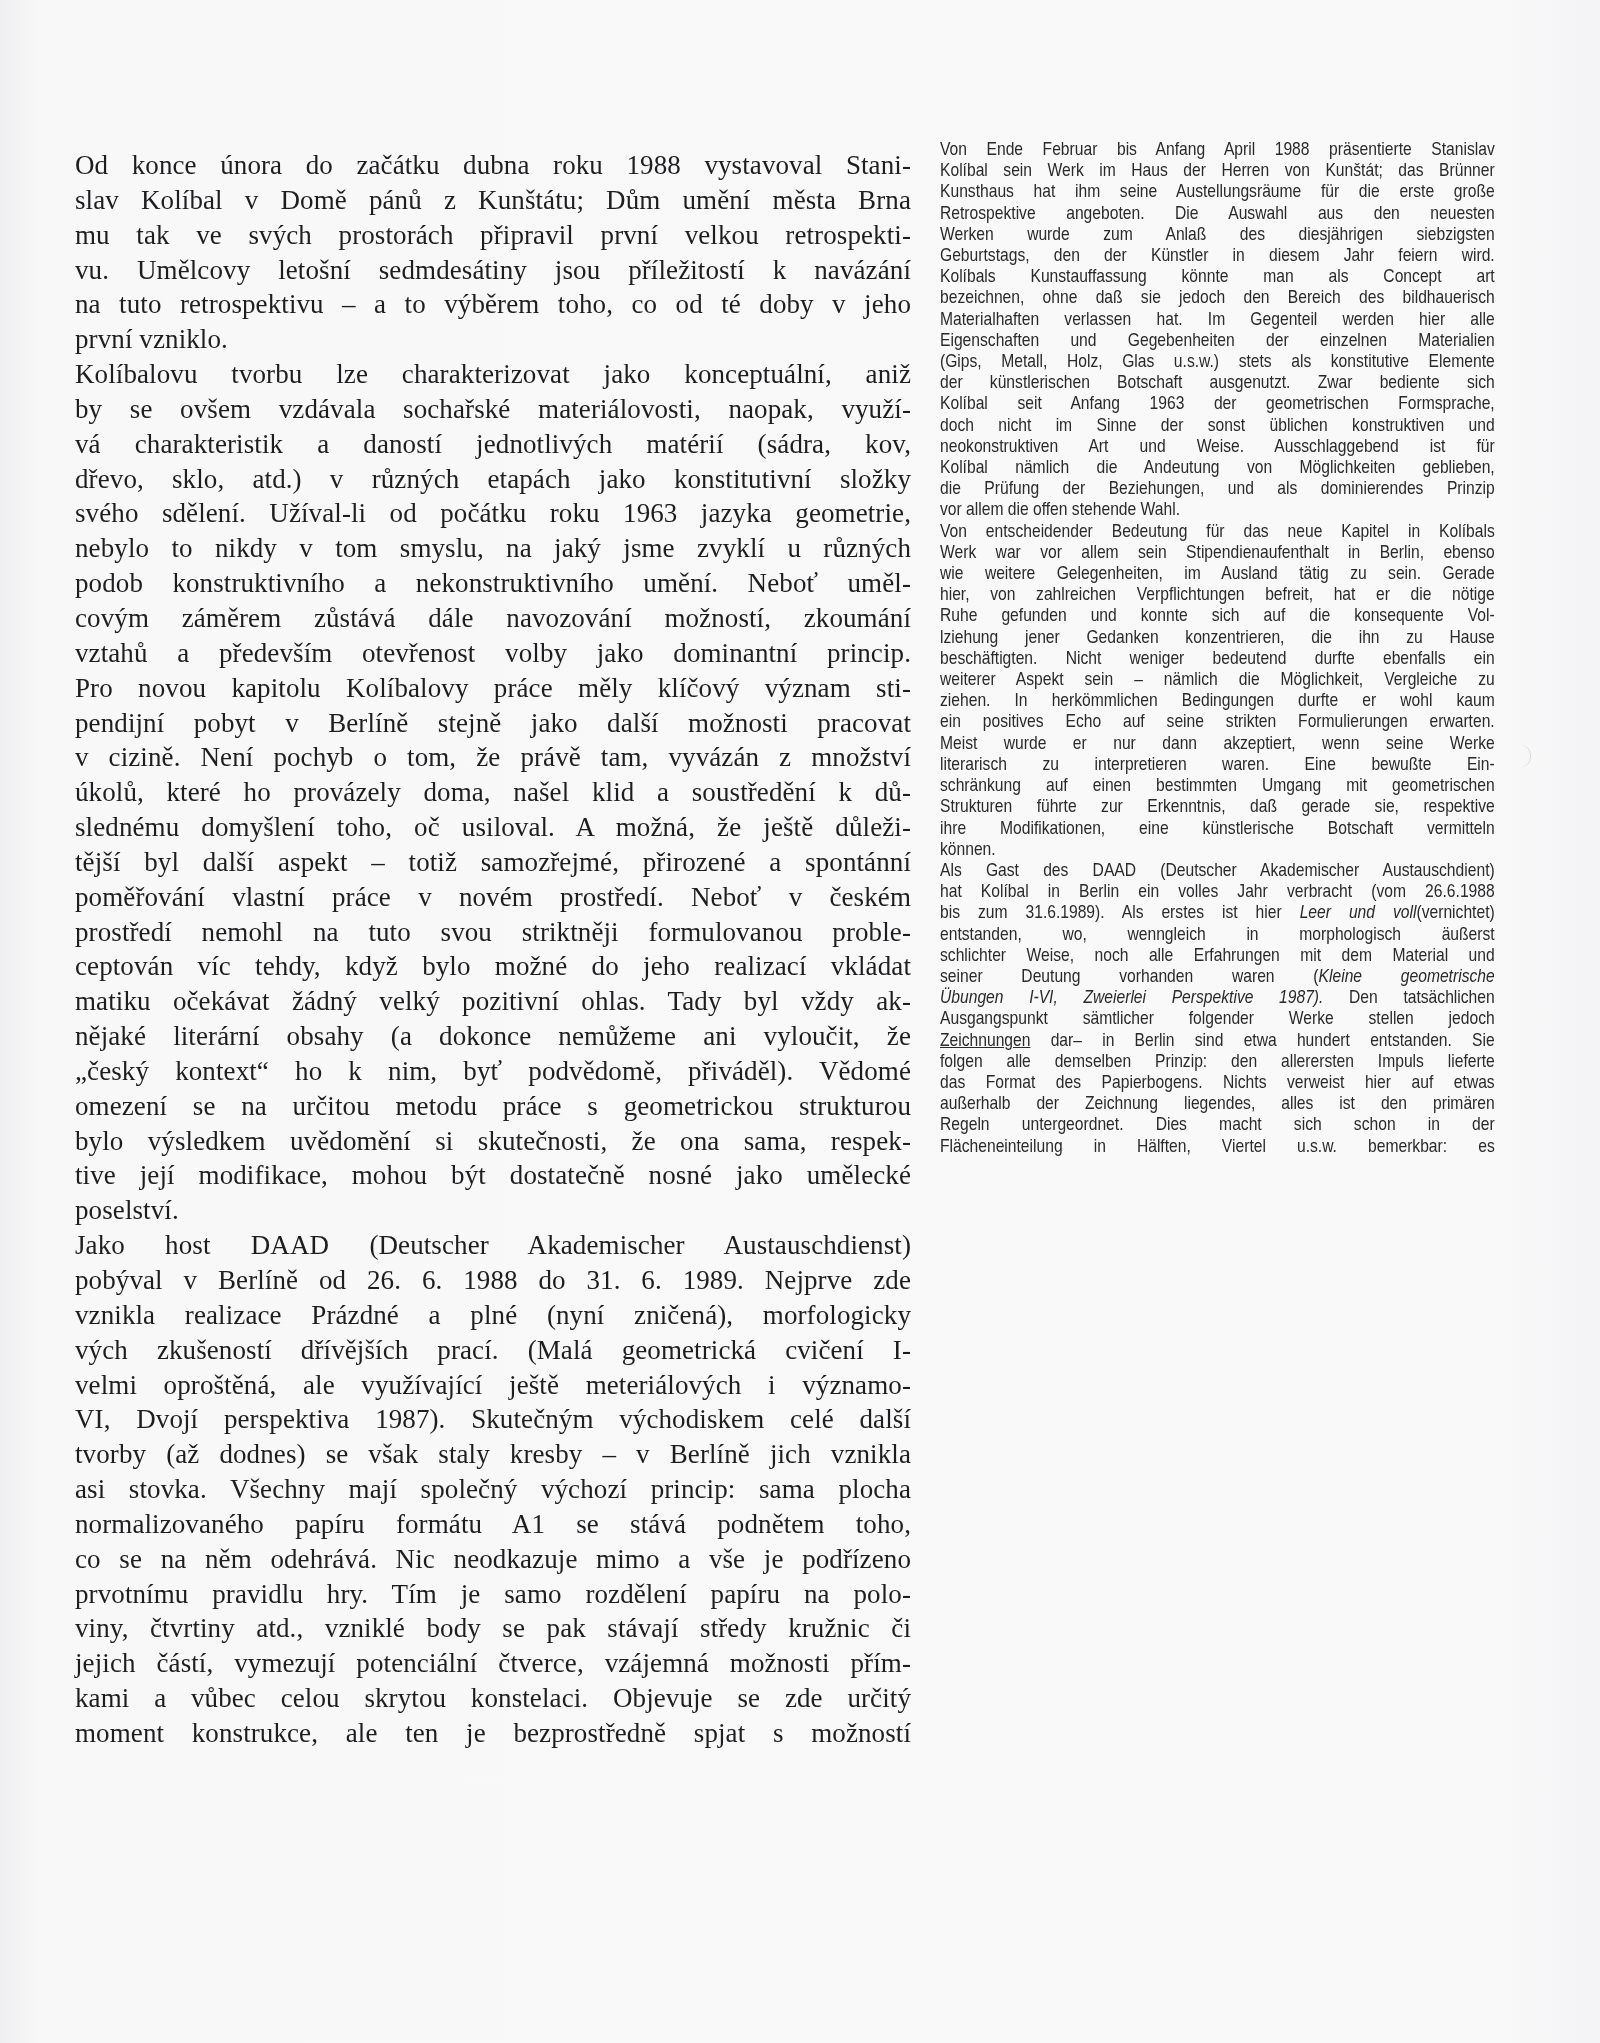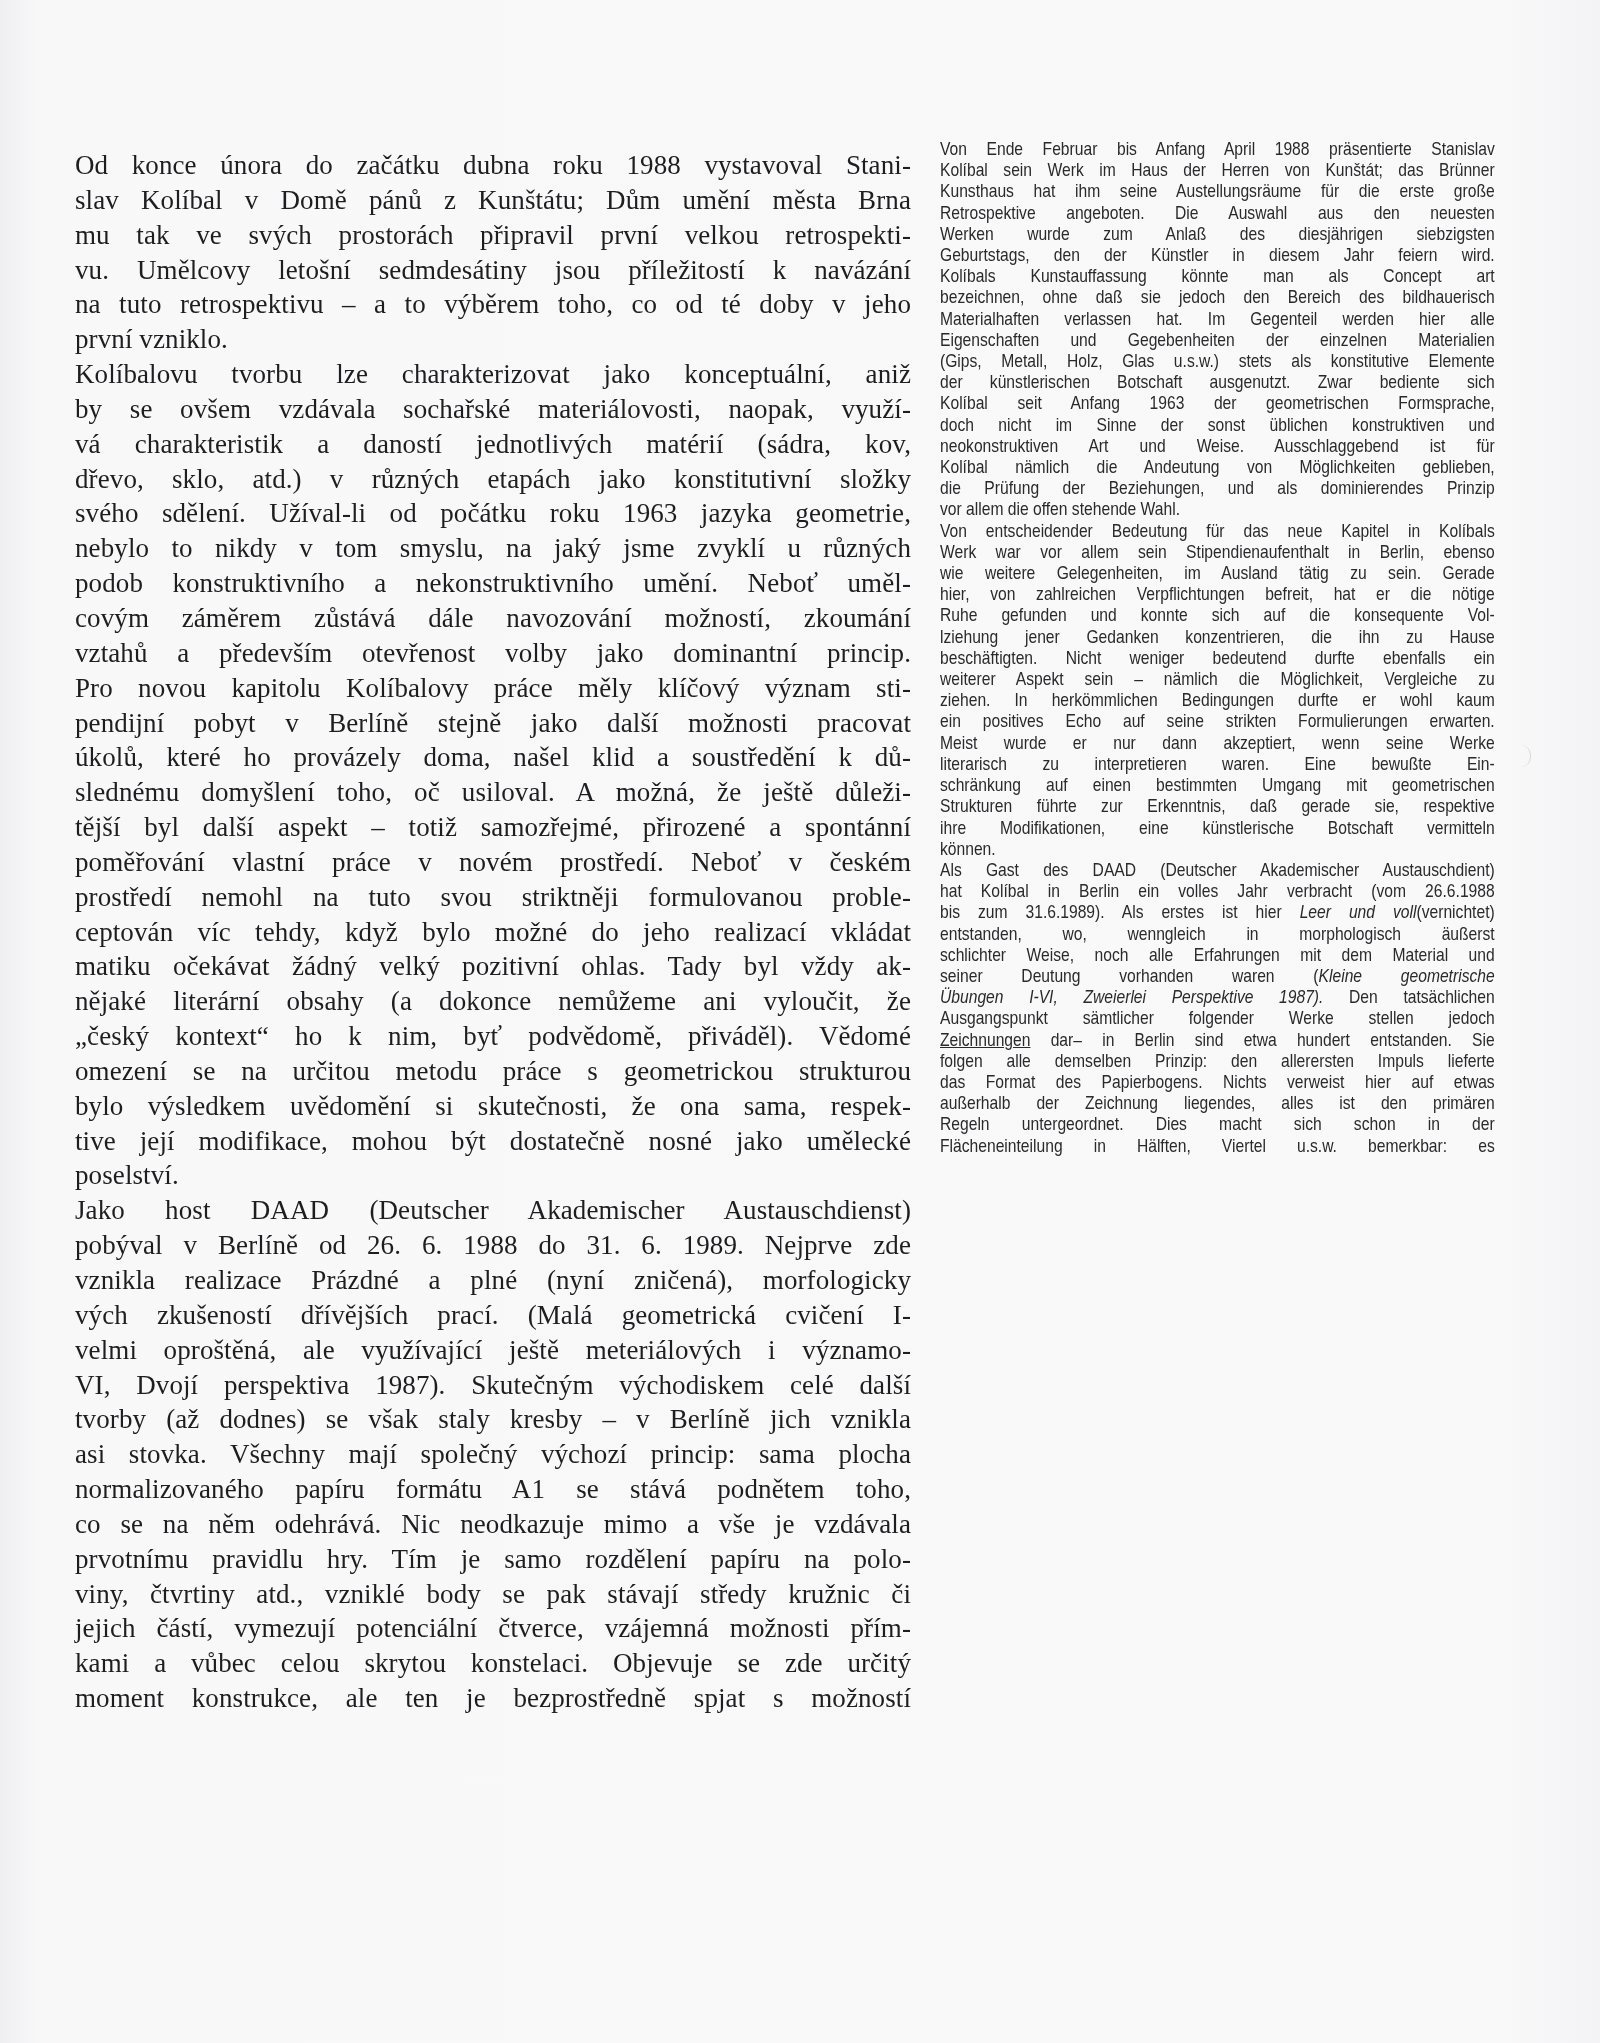--- a/index.html
+++ b/index.html
@@ -86,20 +86,21 @@
       <span class="line">dřevo, sklo, atd.) v různých etapách jako konstitutivní složky</span>
       <span class="line">svého sdělení. Užíval-li od počátku roku 1963 jazyka geometrie,</span>
       <span class="line">nebylo to nikdy v tom smyslu, na jaký jsme zvyklí u různých</span>
       <span class="line">podob konstruktivního a nekonstruktivního umění. Neboť uměl-</span>
       <span class="line">covým záměrem zůstává dále navozování možností, zkoumání</span>
       <span class="line">vztahů a především otevřenost volby jako dominantní princip.</span>
     </div>
     <div>
       <span class="line">Pro novou kapitolu Kolíbalovy práce měly klíčový význam sti-</span>
       <span class="line">pendijní pobyt v Berlíně stejně jako další možnosti pracovat</span>
+      <span class="line">v cizině. Není pochyb o tom, že právě tam, vyvázán z množství</span>
       <span class="line">úkolů, které ho provázely doma, našel klid a soustředění k dů-</span>
       <span class="line">slednému domyšlení toho, oč usiloval. A možná, že ještě důleži-</span>
       <span class="line">tější byl další aspekt – totiž samozřejmé, přirozené a spontánní</span>
       <span class="line">poměřování vlastní práce v novém prostředí. Neboť v českém</span>
       <span class="line">prostředí nemohl na tuto svou striktněji formulovanou proble-</span>
       <span class="line">ceptován víc tehdy, když bylo možné do jeho realizací vkládat</span>
       <span class="line">matiku očekávat žádný velký pozitivní ohlas. Tady byl vždy ak-</span>
       <span class="line">nějaké literární obsahy (a dokonce nemůžeme ani vyloučit, že</span>
       <span class="line">„český kontext“ ho k nim, byť podvědomě, přiváděl). Vědomé</span>
       <span class="line">omezení se na určitou metodu práce s geometrickou strukturou</span>
@@ -110,21 +111,21 @@
     <div>
       <span class="line">Jako host DAAD (Deutscher Akademischer Austauschdienst)</span>
       <span class="line">pobýval v Berlíně od 26. 6. 1988 do 31. 6. 1989. Nejprve zde</span>
       <span class="line">vznikla realizace Prázdné a plné (nyní zničená), morfologicky</span>
       <span class="line">vých zkušeností dřívějších prací. (Malá geometrická cvičení I-</span>
       <span class="line">velmi oproštěná, ale využívající ještě meteriálových i významo-</span>
       <span class="line">VI, Dvojí perspektiva 1987). Skutečným východiskem celé další</span>
       <span class="line">tvorby (až dodnes) se však staly kresby – v Berlíně jich vznikla</span>
       <span class="line">asi stovka. Všechny mají společný výchozí princip: sama plocha</span>
       <span class="line">normalizovaného papíru formátu A1 se stává podnětem toho,</span>
-      <span class="line">co se na něm odehrává. Nic neodkazuje mimo a vše je vzdávala</span>
+      <span class="line">co se na něm odehrává. Nic neodkazuje mimo a vše je podřízeno</span>
       <span class="line">prvotnímu pravidlu hry. Tím je samo rozdělení papíru na polo-</span>
       <span class="line">viny, čtvrtiny atd., vzniklé body se pak stávají středy kružnic či</span>
       <span class="line">jejich částí, vymezují potenciální čtverce, vzájemná možnosti přím-</span>
       <span class="line">kami a vůbec celou skrytou konstelaci. Objevuje se zde určitý</span>
       <span class="line">moment konstrukce, ale ten je bezprostředně spjat s možností</span>
     </div>
   </div>
 
   <div class="col-de">
     <span class="line">Von Ende Februar bis Anfang April 1988 präsentierte Stanislav</span>

